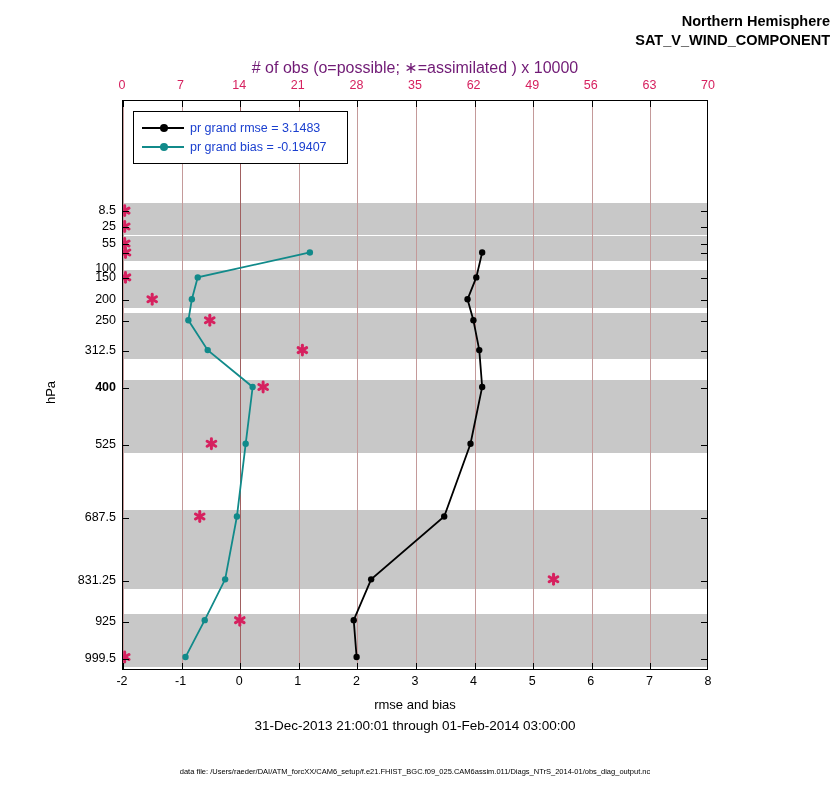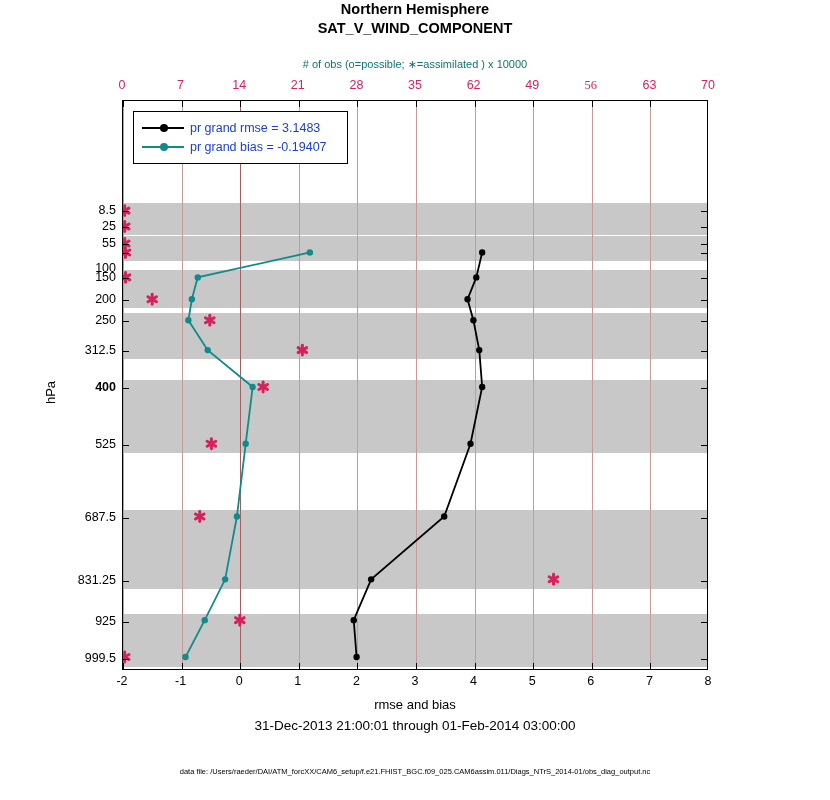--- a/index.html
+++ b/index.html
@@ -17,42 +17,42 @@
   }
   #figure {
     position: absolute;
     left: 0; top: 0;
     width: 830px;
     height: 800px;
   }
   .title-block {
     position: absolute;
     left: 0;
-    top: 0;
-    width: 830px;
-    text-align: center;
+    top: 12px;
+    width: 830px;
+    text-align: right;
   }
   .title-line1 {
     font-size: 14.5px;
     font-weight: bold;
     line-height: 19px;
   }
   .title-line2 {
     font-size: 14.5px;
     font-weight: bold;
     line-height: 19px;
   }
   .top-axis-label {
     position: absolute;
     left: 0;
     top: 58px;
     width: 830px;
     text-align: center;
-    font-size: 11px;
-    color: #0f766e;
+    font-size: 16px;
+    color: #701a75;
   }
   .plot-area {
     position: absolute;
     left: 122px;
     top: 100px;
     width: 586px;
     height: 570px;
     border: 1px solid #000000;
     box-sizing: border-box;
     background: #ffffff;
@@ -220,21 +220,21 @@
 
   <div id="top-ticks">
       <span class="tick-label xtick-top" style="left: 122px;">0</span>
       <span class="tick-label xtick-top" style="left: 180.6px;">7</span>
       <span class="tick-label xtick-top" style="left: 239.2px;">14</span>
       <span class="tick-label xtick-top" style="left: 297.8px;">21</span>
       <span class="tick-label xtick-top" style="left: 356.4px;">28</span>
       <span class="tick-label xtick-top" style="left: 415px;">35</span>
       <span class="tick-label xtick-top" style="left: 473.6px;">62</span>
       <span class="tick-label xtick-top" style="left: 532.2px;">49</span>
-      <span class="tick-label xtick-top" style="left: 590.8px; font-family: Liberation Serif, serif;">56</span>
+      <span class="tick-label xtick-top" style="left: 590.8px;">56</span>
       <span class="tick-label xtick-top" style="left: 649.4px;">63</span>
       <span class="tick-label xtick-top" style="left: 708px;">70</span>
     </div>
   <div id="bottom-ticks">
       <span class="tick-label xtick-bottom" style="left: 122px;">-2</span>
       <span class="tick-label xtick-bottom" style="left: 180.6px;">-1</span>
       <span class="tick-label xtick-bottom" style="left: 239.2px;">0</span>
       <span class="tick-label xtick-bottom" style="left: 297.8px;">1</span>
       <span class="tick-label xtick-bottom" style="left: 356.4px;">2</span>
       <span class="tick-label xtick-bottom" style="left: 415px;">3</span>

